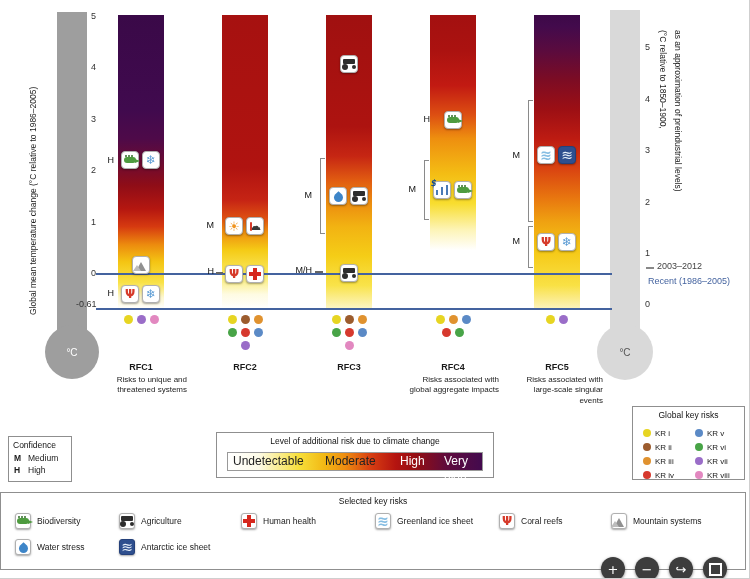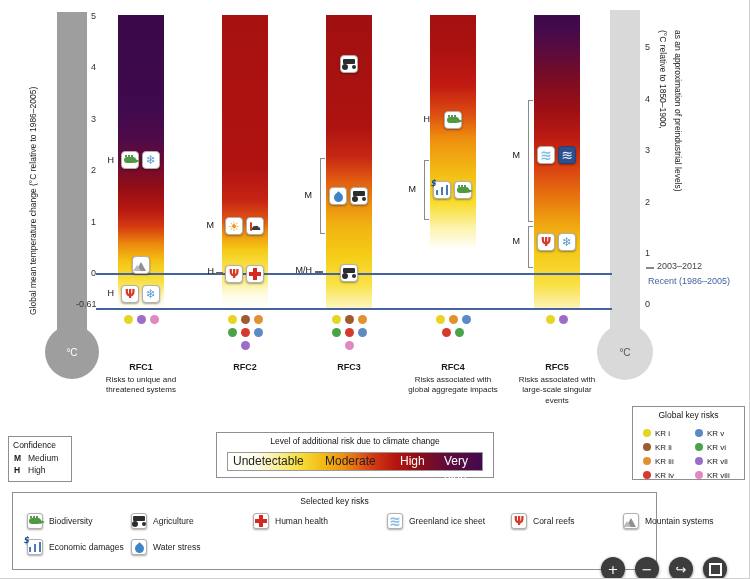--- a/index.html
+++ b/index.html
@@ -62,21 +62,21 @@
         background:linear-gradient(#4a7ab5,#4a7ab5) left bottom/2px 5px no-repeat,
                    linear-gradient(#4a7ab5,#4a7ab5) 5px bottom/2px 8px no-repeat,
                    linear-gradient(#4a7ab5,#4a7ab5) 10px bottom/2px 10px no-repeat}
   .tile[data-icon="economic-damages"] .g::before{content:"$";position:absolute;top:-6px;left:-5px;font-size:8px;font-weight:bold;color:#1d4f8a}
   .tile[data-icon="water-stress"] .g{width:9px;height:9px;background:#3d85c8;border-radius:0 50% 50% 50%;transform:rotate(45deg);margin-top:2px}
   
   .dotrow{position:absolute;width:66px;display:flex;justify-content:center;gap:4px}
   .dot{width:9px;height:9px;border-radius:50%}
   .dot.sm{width:8px;height:8px}
   .rfcname{position:absolute;width:90px;text-align:center;font-size:9px;font-weight:bold}
-  .rfcdesc{position:absolute;width:92px;text-align:center;font-size:8px;line-height:1.3;color:#222}
+  .rfcdesc{position:absolute;width:92px;text-align:right;font-size:8px;line-height:1.3;color:#222}
   
   .box{position:absolute;border:1px solid #8f8f8f;background:#fff;box-sizing:border-box}
   .box-title{font-size:8.5px;padding:3px 4px 1px;color:#111}
   .center{text-align:center}
   .conf-row{font-size:8.5px;padding:2px 5px 0;display:flex;gap:6px}
   .conf-row b{width:8px}
   .risk-bar{position:absolute;left:10px;right:10px;top:19px;height:17px;border:1px solid #999;
         background:linear-gradient(to right,#ffffff 0%,#fdfbe8 12%,#f7df39 28%,#f2b814 38%,#ee8d10 46%,#d83f12 56%,#b51410 66%,#930e13 74%,#5f0b3c 86%,#430a4e 100%)}
   .risk-label{position:absolute;top:0;font-size:12px;line-height:16px}
   .kr-col{position:absolute;top:19px}
@@ -349,21 +349,21 @@
           <span class="dot sm" style="background: rgb(154, 109, 200);"></span>
           <span>KR vii</span>
         </div>
       <div class="kr-item">
           <span class="dot sm" style="background: rgb(226, 136, 192);"></span>
           <span>KR viii</span>
         </div>
     </div>
   </div>
 
-  <div class="box" style="left:12px;top:492px;width:645px;height:78px">
+  <div class="box" style="left:0;top:492px;width:746px;height:78px">
     <div class="box-title center">Selected key risks</div>
     <div class="skr-grid">
       <div class="skr-item">
           <span class="tile sm" data-icon="biodiversity">
             <i class="g"></i>
           </span>
           <span>Biodiversity</span>
         </div>
       <div class="skr-item">
           <span class="tile sm" data-icon="agriculture">
@@ -389,30 +389,30 @@
           </span>
           <span>Coral reefs</span>
         </div>
       <div class="skr-item">
           <span class="tile sm" data-icon="mountain-systems">
             <i class="g"></i>
           </span>
           <span>Mountain systems</span>
         </div>
       <div class="skr-item">
-          <span class="tile sm" data-icon="economic-damages">
-            <i class="g"></i>
-          </span>
-          <span>Economic damages</span>
-        </div>
-      <div class="skr-item">
           <span class="tile sm" data-icon="water-stress">
             <i class="g"></i>
           </span>
           <span>Water stress</span>
+        </div>
+      <div class="skr-item">
+          <span class="tile sm" data-icon="antarctic-ice-sheet">
+            <i class="g"></i>
+          </span>
+          <span>Antarctic ice sheet</span>
         </div>
     </div>
   </div>
 
   <div class="vbtn" style="left:601px;top:557px">
       <span>+</span>
     </div>
   <div class="vbtn" style="left:635px;top:557px">
       <span>−</span>
     </div>

